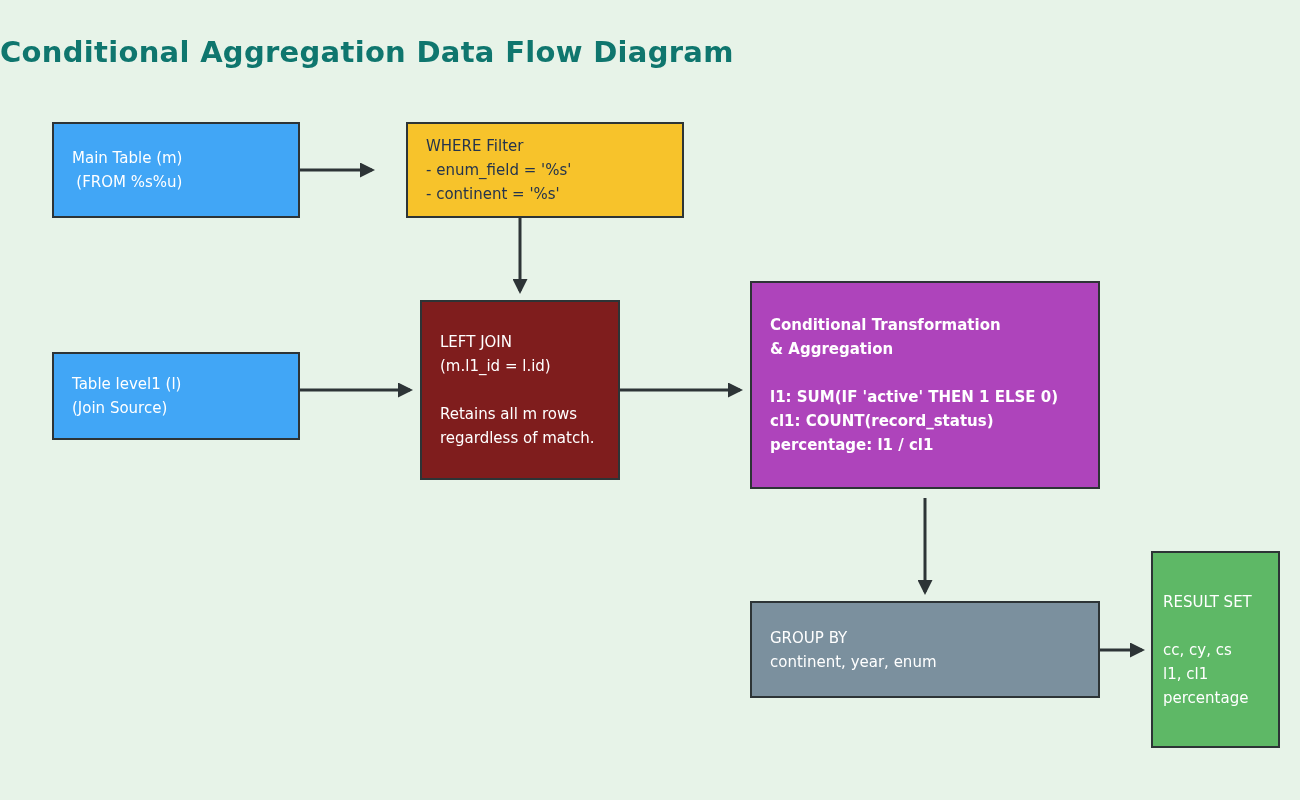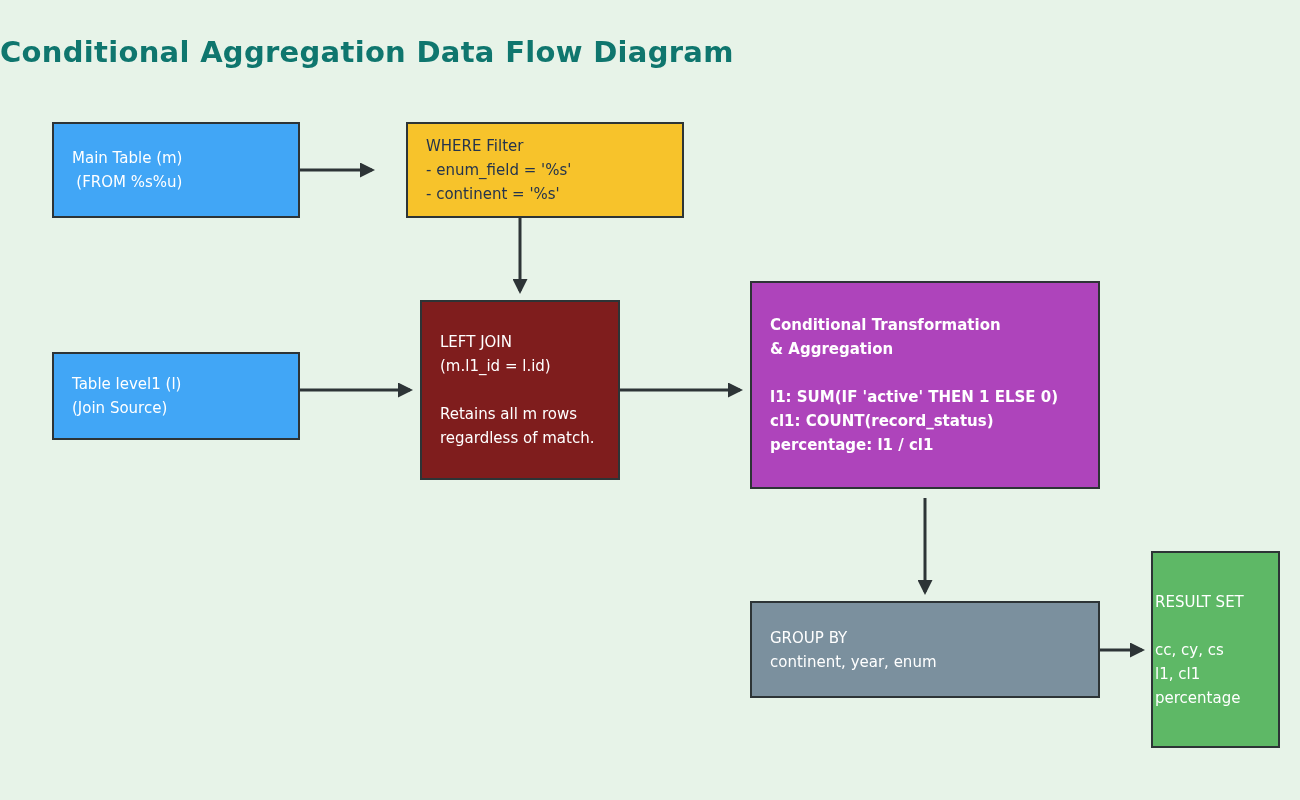--- a/index.html
+++ b/index.html
@@ -44,21 +44,21 @@
     color: #ffffff;
   }
   .node-main    { left: 52px;   top: 122px; width: 248px; height: 96px;  background: #41a6f6; text-align: right; }
   .node-filter  { left: 382px;  top: 122px; width: 278px; height: 96px;  background: #f7c32b; margin-left: 24px; }
   .node-filter .node-text { color: #24344d; }
   .node-level1  { left: 52px;   top: 352px; width: 248px; height: 88px;  background: #41a6f6; }
   .node-join    { left: 420px;  top: 300px; width: 200px; height: 180px; background: #7f1d1d; }
   .node-transform { left: 750px; top: 281px; width: 350px; height: 208px; background: #ae44bb; font-weight: bold; }
   .node-group   { left: 750px;  top: 601px; width: 350px; height: 97px;  background: #7b909e; }
   .node-result  { left: 1151px; top: 551px; width: 129px; height: 197px; background: #5eb866; }
-  .node-result .node-text { padding: 0 2px; }
+  .node-result .node-text { padding: 0 10px; }
 </style>
 </head>
 <body>
 
 <div class="diagram-title">Conditional Aggregation Data Flow Diagram</div>
 
 <svg class="arrow-layer" width="1300" height="800" viewBox="0 0 1300 800" xmlns="http://www.w3.org/2000/svg">
   <defs>
     <marker id="arrowhead" viewBox="0 0 10 10" refX="8" refY="5" markerWidth="5" markerHeight="5" orient="auto-start-reverse">
       <path d="M 0 0 L 10 5 L 0 10 z" fill="#2d3436"></path>

